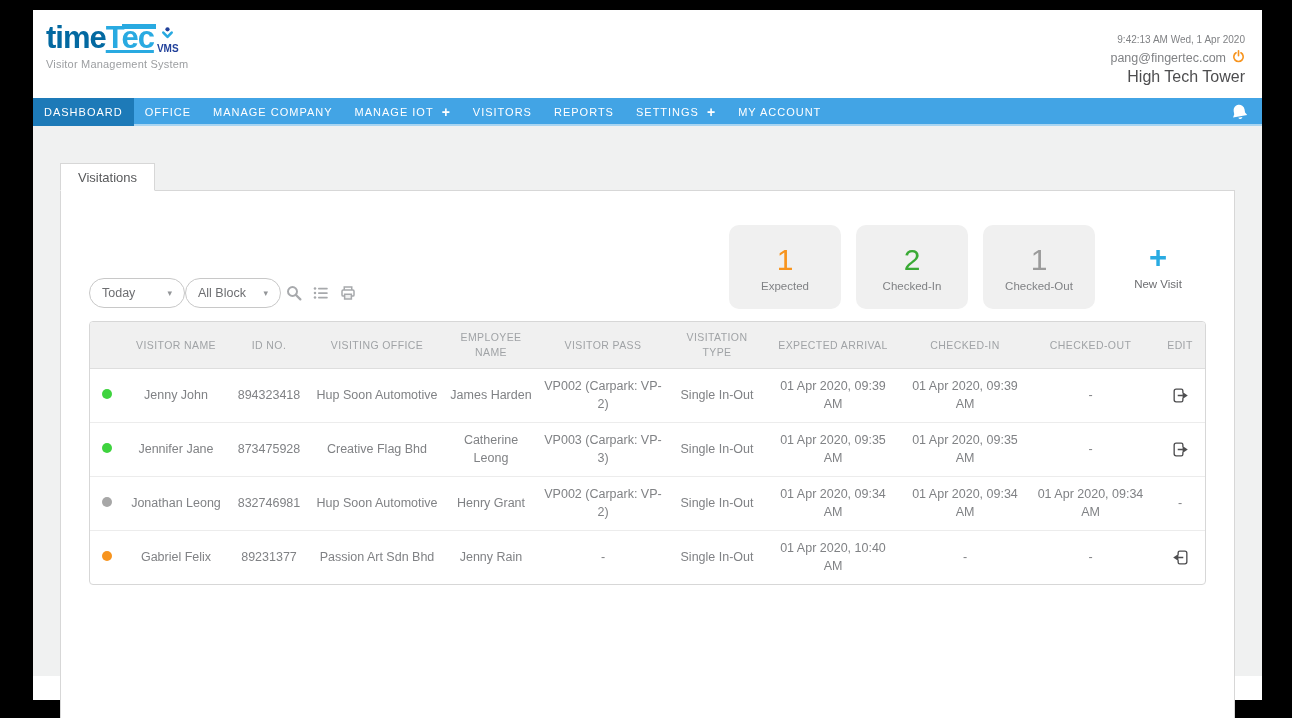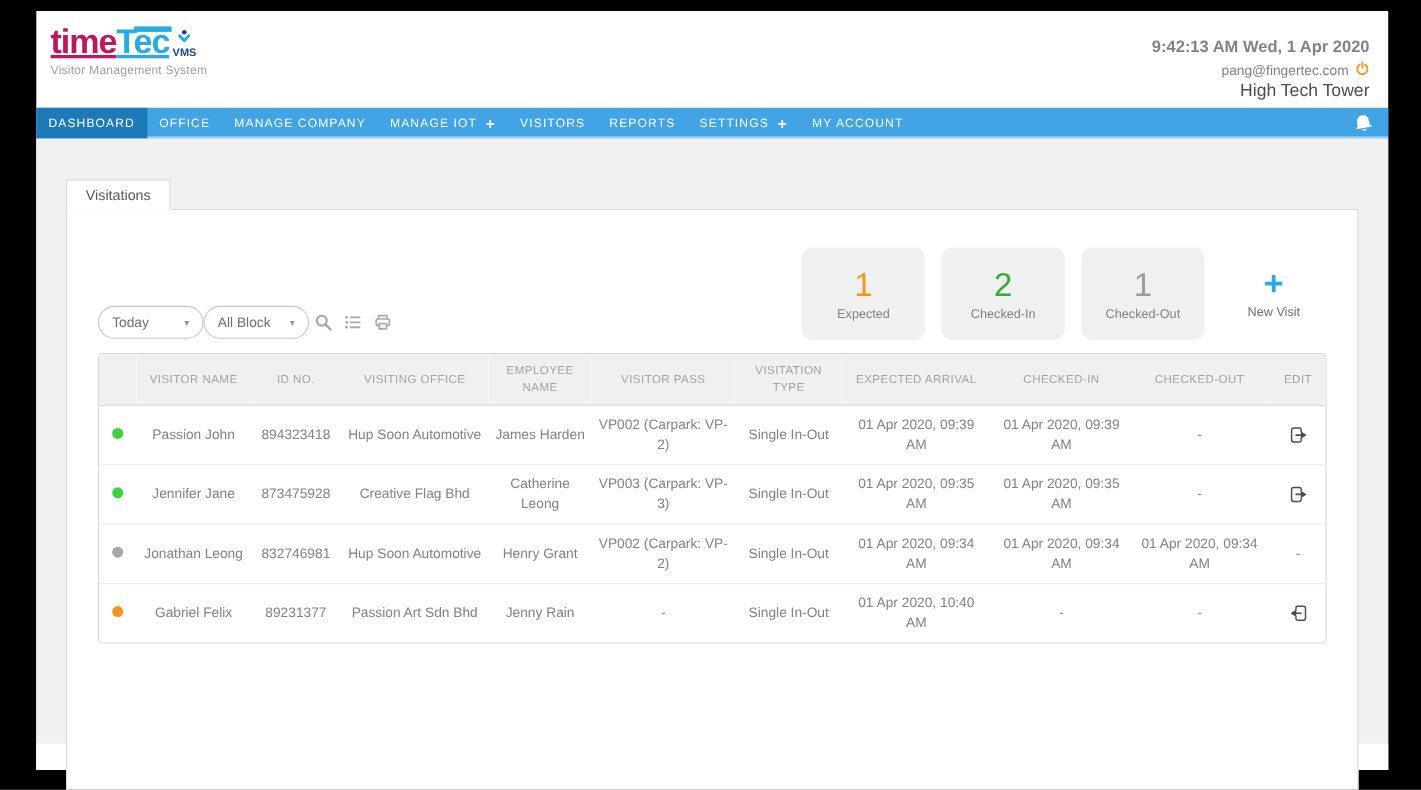--- a/index.html
+++ b/index.html
@@ -6,29 +6,29 @@
   html,body { width:1292px; height:718px; }
   body { background:#000; font-family:"Liberation Sans", sans-serif; position:relative; overflow:hidden; }
 
   .page { position:absolute; left:33px; top:10px; width:1229px; height:690px; background:#fff;
           display:flex; flex-direction:column; }
 
   
   .header { height:88px; position:relative; flex:none; }
   .logo { position:absolute; left:13px; top:12px; }
   .brand { font-size:31px; font-weight:bold; letter-spacing:-1px; line-height:1; display:flex; align-items:flex-start; }
-  .brand-time { color:#be185d;text-decoration:underline; }
+  .brand-time { color:#0369a1; }
   .brand-tec { color:#29aae1; position:relative;text-decoration:underline; }
   .brand-tec::after { content:""; position:absolute; top:2px; left:16px; right:-2px; height:4.5px; background:#29aae1; }
   .vms-block { display:inline-flex; flex-direction:column; align-items:center; margin-left:3px; margin-top:-9px; }
   .vms-text { font-size:10px; font-weight:bold; color:#21409a; letter-spacing:0; }
   .tagline { font-size:11px; color:#9c9ea1; margin-top:4px; letter-spacing:.2px; }
 
   .header-right { position:absolute; right:17px; top:24px; text-align:right; }
-  .datetime { font-size:15px; color:#808285;font-weight:bold; }
+  .datetime { font-size:10px; color:#808285; }
   .email-row { font-size:12.5px; color:#808285; margin-top:5px; display:flex; align-items:center; justify-content:flex-end; gap:6px; }
   .site-name { font-size:16px; color:#4d4d4f; margin-top:2px; }
 
   
   .nav { height:28px; background:#42a4e5; display:flex; align-items:stretch; flex:none;
          box-shadow: inset 0 -2px 0 #a9d5f1; }
   .nav-item { padding:0 11px; display:flex; align-items:center; color:#fff; font-size:11px;
               letter-spacing:1px; cursor:pointer; }
   .nav-item.active { background:#1d7ab8; box-shadow:none; }
   .nav-plus { font-size:14px; font-weight:bold; margin-left:8px; }
@@ -245,21 +245,21 @@
                 <th>VISITATION TYPE</th>
                 <th>EXPECTED ARRIVAL</th>
                 <th>CHECKED-IN</th>
                 <th>CHECKED-OUT</th>
                 <th>EDIT</th>
               </tr>
             </thead>
             <tbody>
               <tr>
                 <td><span class="dot green"></span></td>
-                <td>Passion John</td>
+                <td>Jenny John</td>
                 <td>894323418</td>
                 <td>Hup Soon Automotive</td>
                 <td>James Harden</td>
                 <td>VP002 (Carpark: VP-2)</td>
                 <td>Single In-Out</td>
                 <td>01 Apr 2020, 09:39 AM</td>
                 <td>01 Apr 2020, 09:39 AM</td>
                 <td>-</td>
                 <td>
                   <span class="edit-btn">

